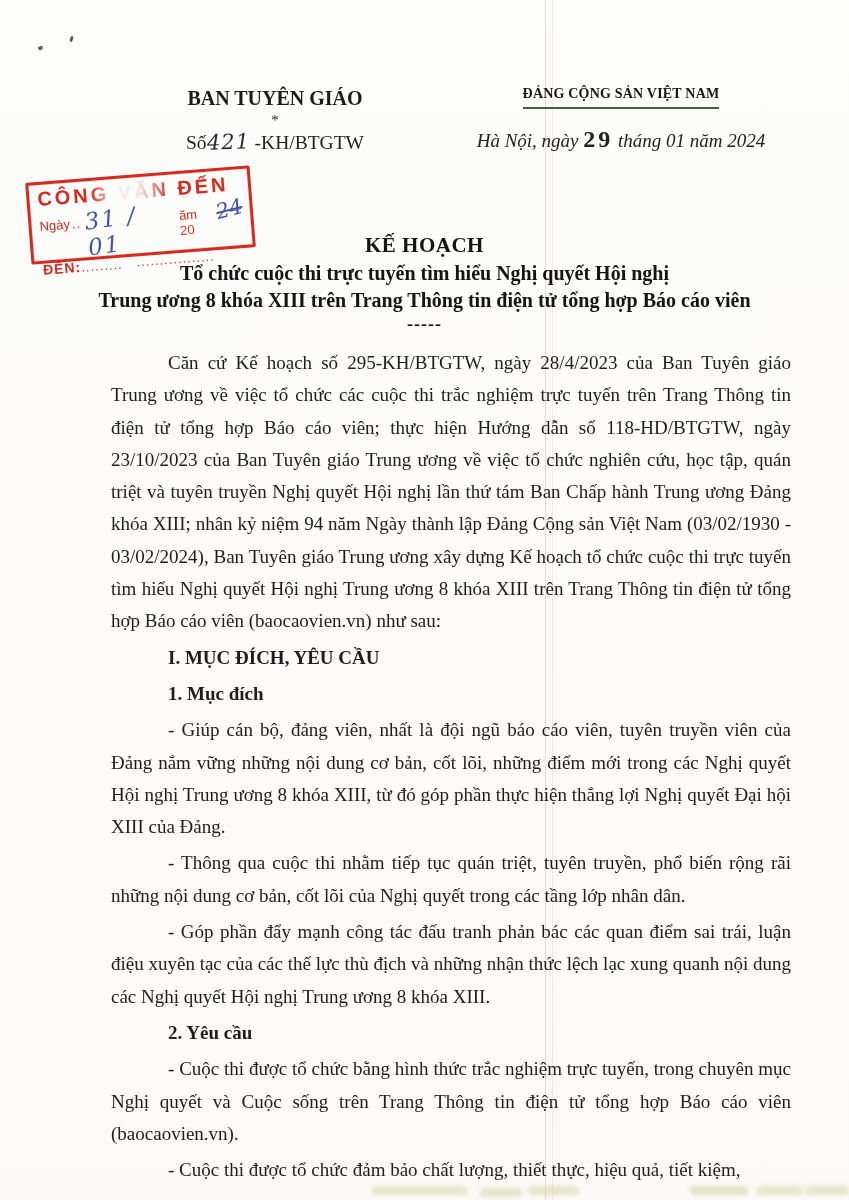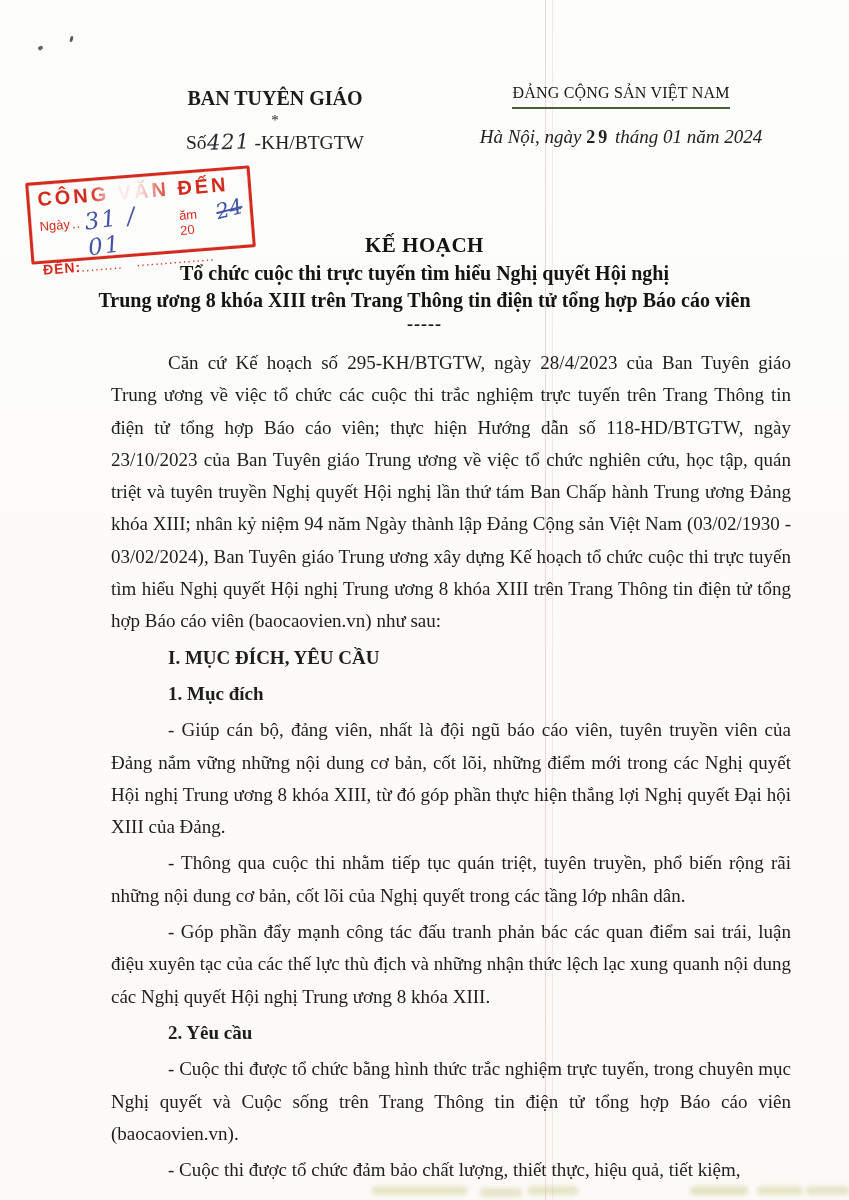--- a/index.html
+++ b/index.html
@@ -29,24 +29,24 @@
 
   
   .hdr-left{position:absolute;left:116px;top:84px;width:318px;text-align:center;}
   .hdr-left .org-parent{font-size:19px;letter-spacing:.2px;color:#222;}
   .hdr-left .org{font-size:20px;font-weight:bold;margin-top:3px;color:#1b1b1b;}
   .hdr-left .star{font-size:15px;margin-top:2px;color:#222;}
   .hdr-left .doc-num{font-size:19.5px;margin-top:1px;color:#222;}
   .hand{font-family:"DejaVu Serif", serif;font-style:italic;}
   .hand-dark{color:#2b2b33;font-size:21px;letter-spacing:1px;display:inline-block;transform:rotate(-2deg);}
   .hdr-right{position:absolute;left:446px;top:84px;width:350px;text-align:center;}
-  .hdr-right .national{display:inline-block;font-size:16px;font-weight:normal;color:#161616;
+  .hdr-right .national{display:inline-block;font-size:14px;font-weight:bold;color:#161616;
       border-bottom:2px solid #47603c;padding-bottom:5px;letter-spacing:.2px;}
   .hdr-right .date-line{margin-top:17px;font-size:19px;font-style:italic;color:#222;}
-  .date-day{font-style:normal;font-weight:bold;letter-spacing:3px;font-size:18px;}
+  .date-day{font-style:normal;font-weight:bold;letter-spacing:3px;font-size:24px;}
 
   
   .stamp{position:absolute;left:28px;top:174px;width:225px;height:82px;
      border:3px solid #d32b1e;border-radius:2px;transform:rotate(-4.5deg);
      color:#d32b1e;padding:3px 7px 2px 8px;box-sizing:border-box;
      box-shadow:0 0 0 .5px rgba(211,43,30,.25) inset;}
   .stamp-line1{font-family:"Liberation Sans", sans-serif;font-weight:bold;font-size:20px;
      letter-spacing:3px;display:flex;justify-content:space-between;
      -webkit-mask-image:linear-gradient(90deg,#000 0%,#000 26%,rgba(0,0,0,.06) 38%,rgba(0,0,0,.12) 50%,#000 66%,#000 100%);
      mask-image:linear-gradient(90deg,#000 0%,#000 26%,rgba(0,0,0,.06) 38%,rgba(0,0,0,.12) 50%,#000 66%,#000 100%);}

